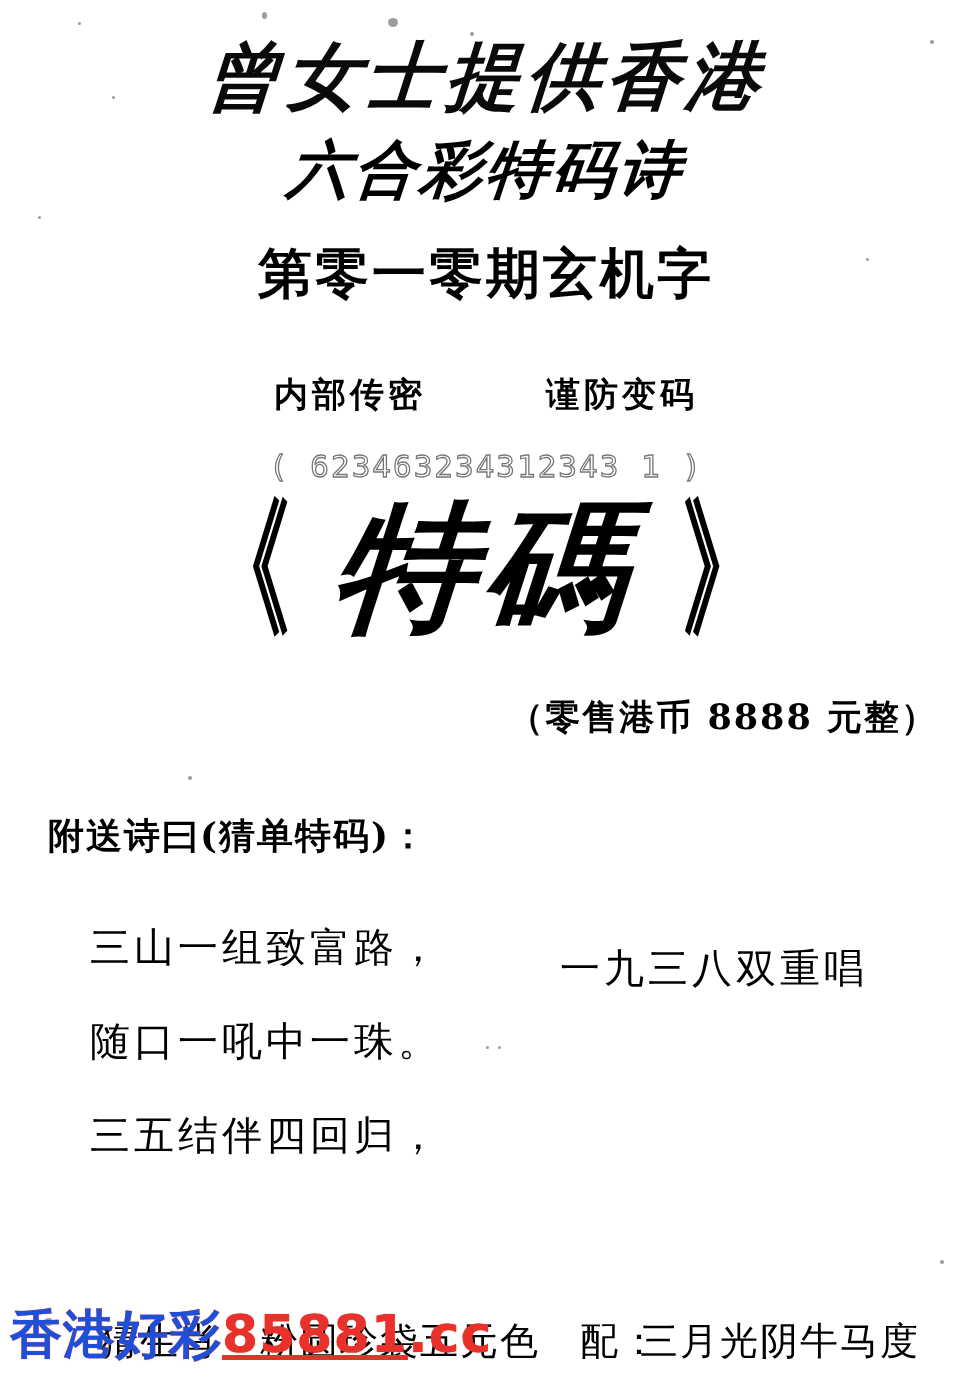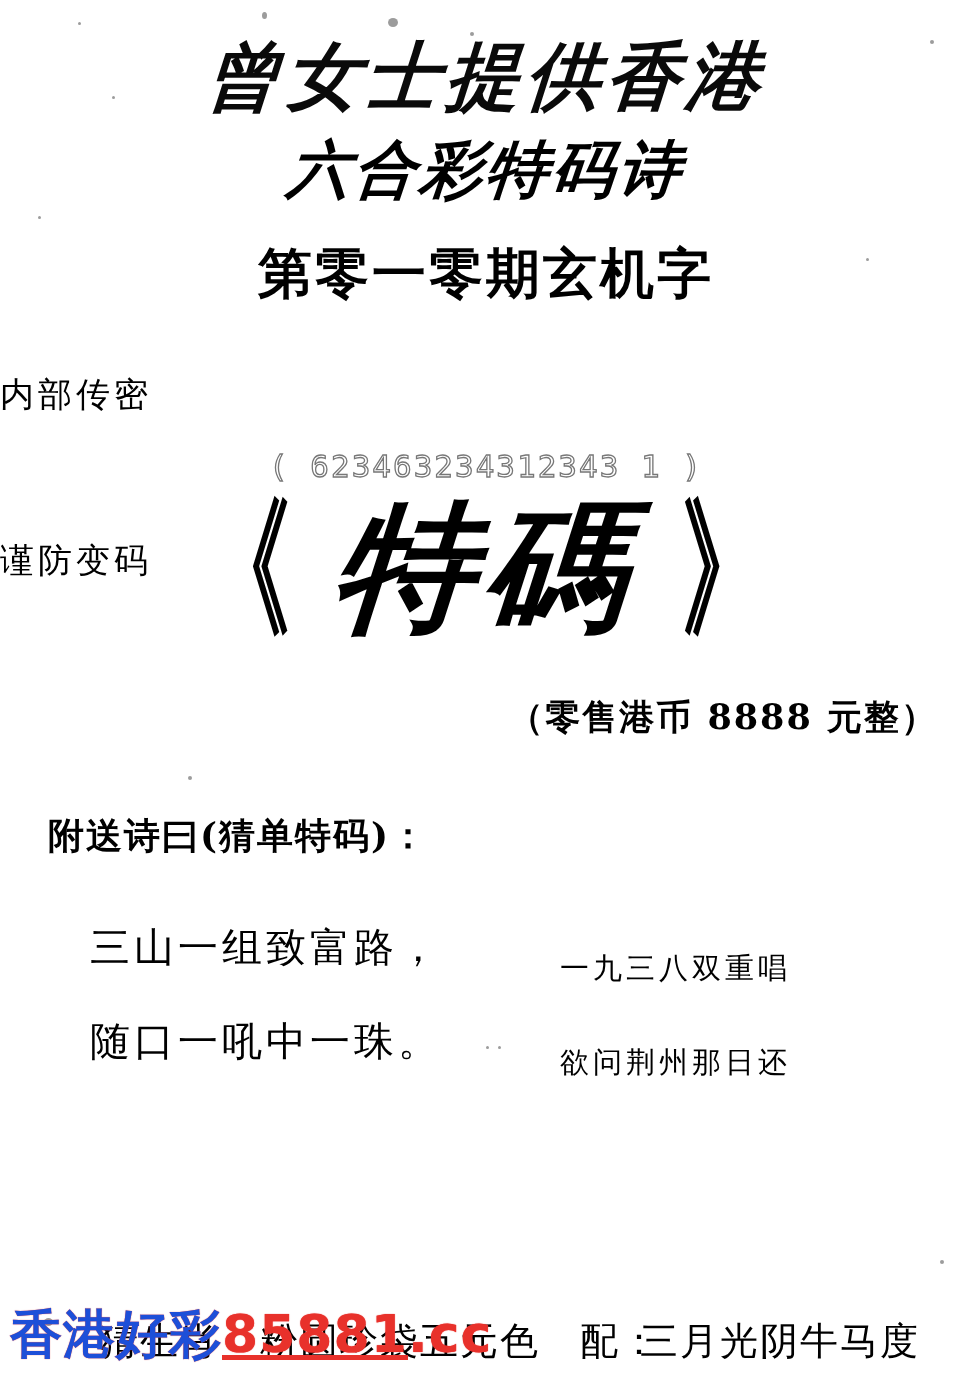--- a/index.html
+++ b/index.html
@@ -61,24 +61,23 @@
     letter-spacing: 3px;
   }
 
   
   .subline {
     position: absolute;
     top: 372px; left: 0; width: 100%;
     display: flex;
     justify-content: center;
     gap: 120px;
-    font-weight: normal;
+    font-weight: bold;
     font-size: 34px;
     letter-spacing: 4px;
-    flex-direction: column;
   }
 
   .serial {
     position: absolute;
     top: 448px; left: 0; width: 100%;
     text-align: center;
     font-family: "DejaVu Sans Mono", monospace;
     font-size: 31px;
     letter-spacing: 2px;
     color: #ffffff;
@@ -143,21 +142,21 @@
     align-items: center;
   }
   .poem-col-l {
     width: 470px;
     font-size: 40px;
     letter-spacing: 4px;
     font-family: Liberation Mono, monospace;
   }
   .poem-col-r {
     flex: 1;
-    font-size: 29px;
+    font-size: 40px;
     letter-spacing: 4px;
     font-family: "DejaVu Serif", serif;
     margin-top: 43px;
   }
 
   
   .bottom-line {
     position: absolute;
     top: 1316px;
     left: 100px;
@@ -234,23 +233,23 @@
 
   <div class="poem-head">附送诗曰(猜单特码)：</div>
 
   <div class="poem-grid">
     <div class="poem-row">
       <div class="poem-col-l">三山一组致富路，</div>
       <div class="poem-col-r">一九三八双重唱</div>
     </div>
     <div class="poem-row">
       <div class="poem-col-l">随口一吼中一珠。</div>
-      <div class="poem-col-r">欲问荆州那日还</div>
     </div>
     <div class="poem-row">
+      <div class="poem-col-l">三五结伴四回归，</div>
     </div>
   </div>
 
   <div class="bottom-line">
     <span class="bl-a">猜生肖</span>
     <span class="bl-b">粉圆珍袋五元色</span>
     <span class="bl-c">配：</span>
     <span class="bl-d">三月光阴牛马度</span>
   </div>
 

